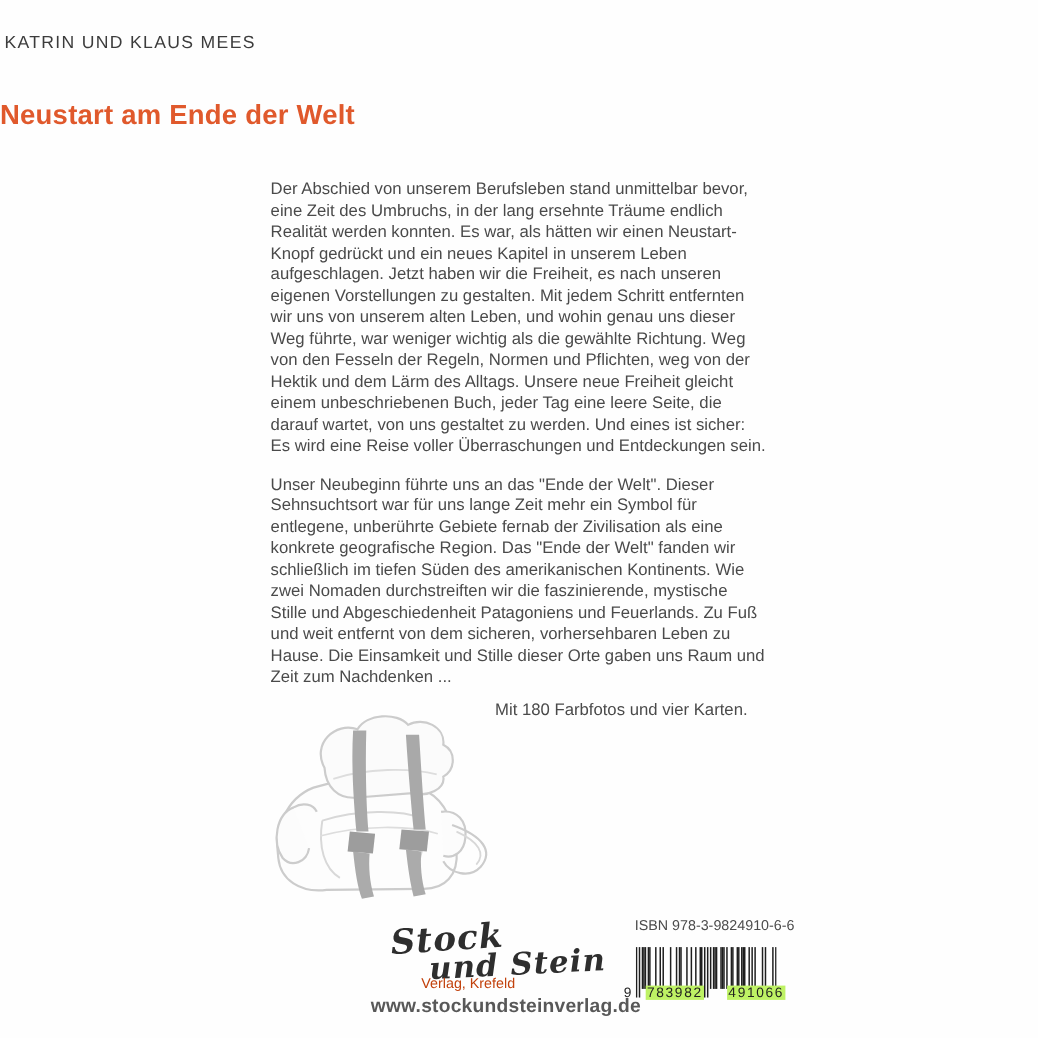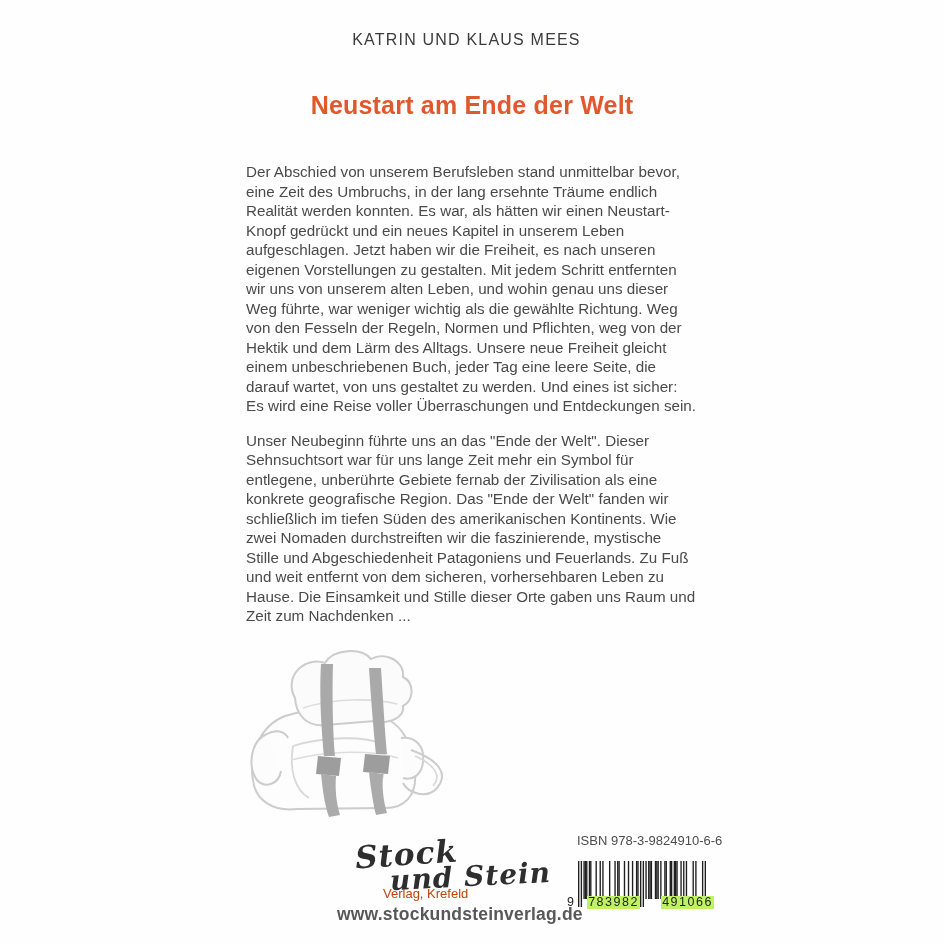--- a/index.html
+++ b/index.html
@@ -1,25 +1,25 @@
 <!DOCTYPE html>
 <html><head>
 <meta charset="utf-8">
 <style>
   html,body { margin:0; padding:0; background:#ffffff; }
   .page {
     position:relative; width:944px; height:944px; background:#fefefe;
     font-family:"Liberation Sans", sans-serif; overflow:hidden;
   }
   .author {
-    position:absolute; top:31px; left:16px; width:901px; text-align:center;
+    position:absolute; top:31px; left:4px; width:901px; text-align:left;
     font-size:16px; letter-spacing:1.2px; color:#3c3c3c; font-weight:500;
   }
   .title {
-    position:absolute; top:91px; left:0; width:944px; text-align:center;
+    position:absolute; top:91px; left:0; width:944px; text-align:left;
     font-size:25px; font-weight:bold; color:#e0592c; margin:0; letter-spacing:0.2px;
   }
   .blurb {
     position:absolute; top:147px; left:231px; width:482px;
     font-size:15.2px; line-height:19.5px; color:#4a4a4a;
   }
   .blurb p { margin:15px; }
   .photos-note {
     position:absolute; top:637px; left:450px;
     font-size:15.2px; color:#4a4a4a;
@@ -70,20 +70,21 @@
 
   <div class="author">KATRIN UND KLAUS MEES</div>
 
   <h1 class="title">Neustart am Ende der Welt</h1>
 
   <div class="blurb">
     <p>Der Abschied von unserem Berufsleben stand unmittelbar bevor, eine Zeit des Umbruchs, in der lang ersehnte Träume endlich Realität werden konnten. Es war, als hätten wir einen Neustart-Knopf gedrückt und ein neues Kapitel in unserem Leben aufgeschlagen. Jetzt haben wir die Freiheit, es nach unseren eigenen Vorstellungen zu gestalten. Mit jedem Schritt entfernten wir uns von unserem alten Leben, und wohin genau uns dieser Weg führte, war weniger wichtig als die gewählte Richtung. Weg von den Fesseln der Regeln, Normen und Pflichten, weg von der Hektik und dem Lärm des Alltags. Unsere neue Freiheit gleicht einem unbeschriebenen Buch, jeder Tag eine leere Seite, die darauf wartet, von uns gestaltet zu werden. Und eines ist sicher: Es wird eine Reise voller Überraschungen und Entdeckungen sein.</p>
     <p>Unser Neubeginn führte uns an das "Ende der Welt". Dieser Sehnsuchtsort war für uns lange Zeit mehr ein Symbol für entlegene, unberührte Gebiete fernab der Zivilisation als eine konkrete geografische Region. Das "Ende der Welt" fanden wir schließlich im tiefen Süden des amerikanischen Kontinents. Wie zwei Nomaden durchstreiften wir die faszinierende, mystische Stille und Abgeschiedenheit Patagoniens und Feuerlands. Zu Fuß und weit entfernt von dem sicheren, vorhersehbaren Leben zu Hause. Die Einsamkeit und Stille dieser Orte gaben uns Raum und Zeit zum Nachdenken ...</p>
   </div>
 
+  <div class="photos-note">Mit 180 Farbfotos und vier Karten.</div>
 
   <svg class="backpack" viewBox="0 0 218 180" xmlns="http://www.w3.org/2000/svg">
 
     <path d="M 52,78 C 26,88 16,118 20,142 C 22,162 40,174 64,171 L 150,170
              C 172,171 184,157 182,135 C 180,111 172,91 156,82 C 124,69 84,68 52,78 Z" fill="#fdfdfd" stroke="#cccccc" stroke-width="2"></path>
 
     <path d="M 62,60 C 50,38 72,18 92,25 C 100,11 128,9 138,21 C 152,13 172,23 170,39
              C 182,45 181,62 170,68 C 172,79 156,87 142,83 L 92,87 C 74,89 63,77 62,60 Z" fill="#fbfbfb" stroke="#cccccc" stroke-width="2"></path>
     <path d="M 70,70 C 100,60 140,60 164,66" fill="none" stroke="#dddddd" stroke-width="1.6"></path>
 

